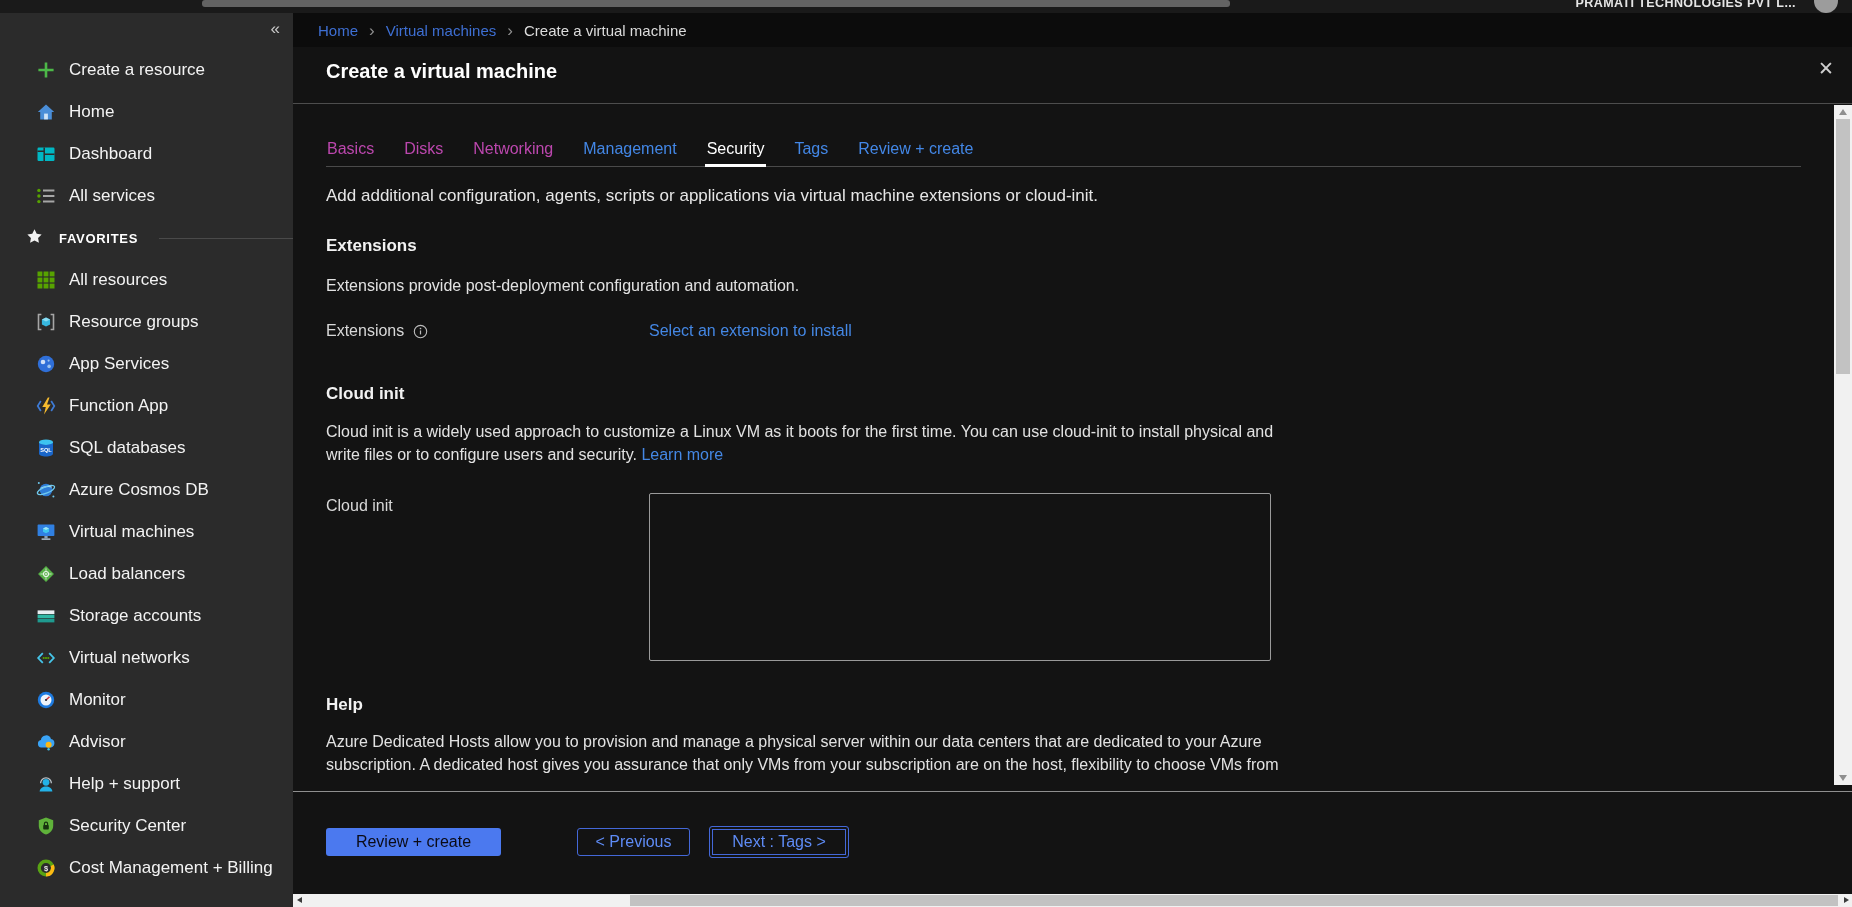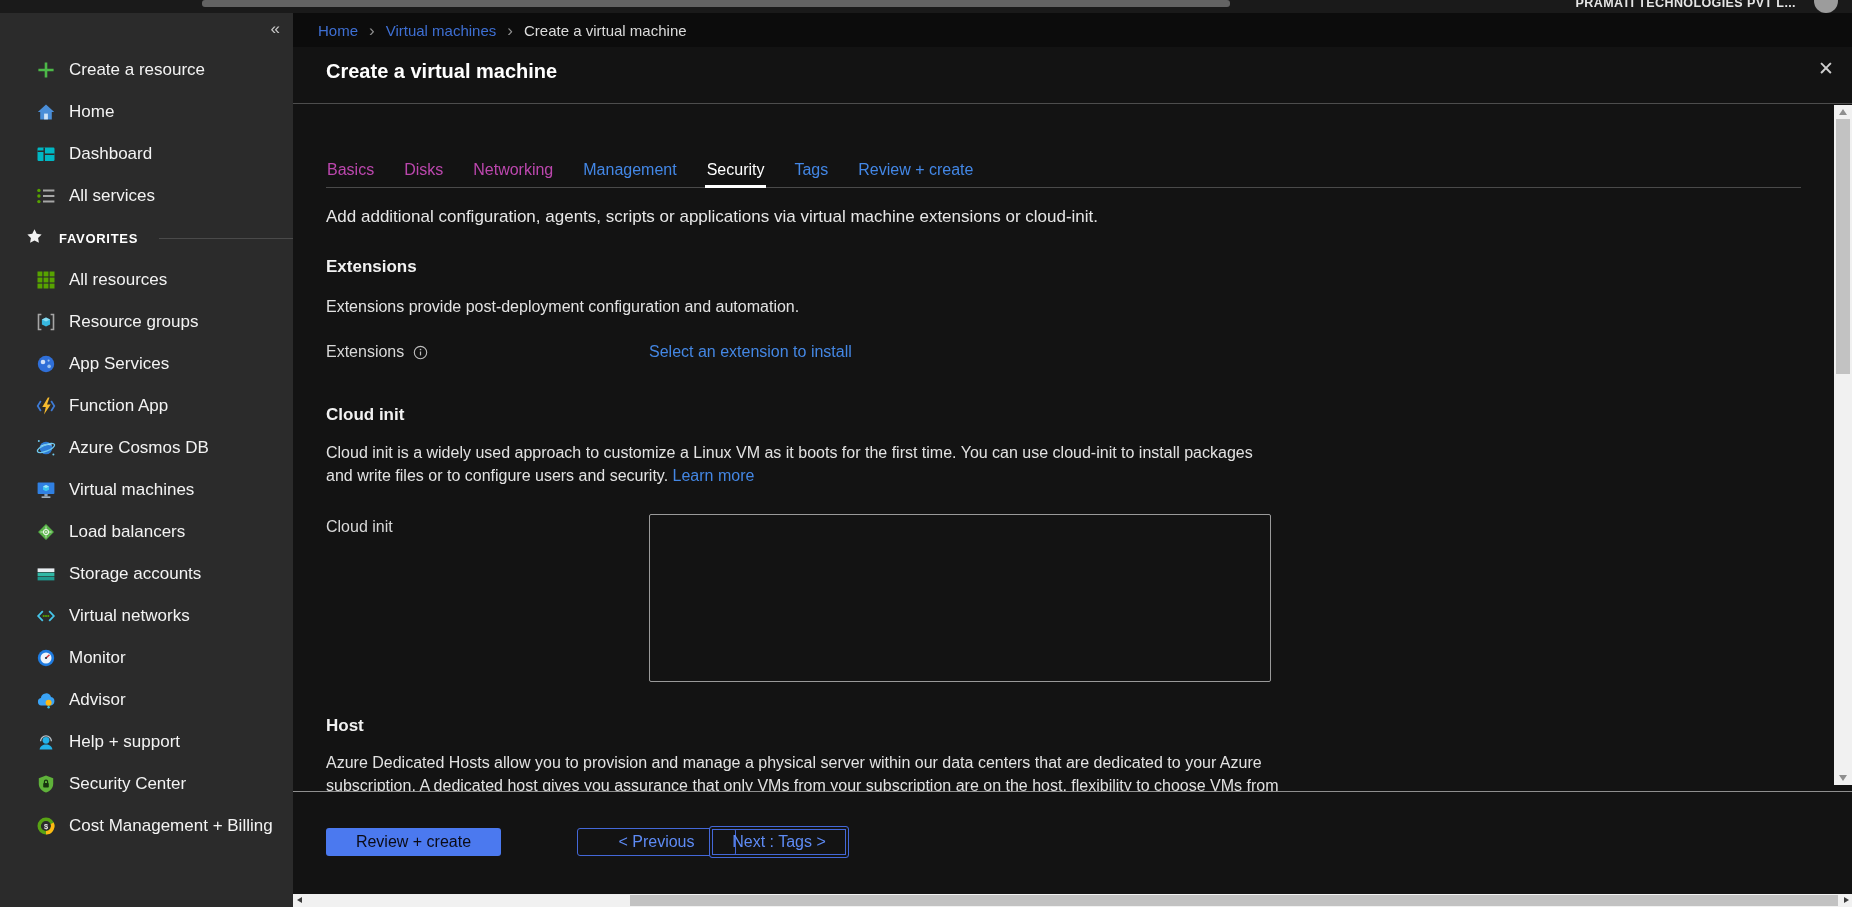--- a/index.html
+++ b/index.html
@@ -31,21 +31,21 @@
   .breadcrumb{position:absolute;left:0;top:0;width:100%;height:34px;background:#0c0c0c;
               display:flex;align-items:center;padding-left:25px;box-sizing:border-box;gap:11px;font-size:15px;}
   .crumb-link{color:#3e6fd3;cursor:pointer;text-decoration:none;}
   .crumb-sep{color:#8f8f8f;font-size:17px;line-height:1;}
   .crumb-current{color:#dcdcdc;}
   .page-header{position:absolute;left:0;top:34px;width:100%;height:57px;box-sizing:border-box;
                border-bottom:1px solid #4d4d4d;padding:13px 0 0 33px;}
   .page-title{font-size:20px;font-weight:bold;color:#fff;}
   .close-btn{position:absolute;top:10px;right:18px;font-size:19px;color:#cfcfcf;cursor:pointer;}
 
-  .content{position:absolute;left:0;top:102px;width:1512px;height:687px;overflow:hidden;}
+  .content{position:absolute;left:0;top:81px;width:1512px;height:687px;overflow:hidden;}
   .tabs-wrap{position:absolute;left:33px;right:4px;top:46px;border-bottom:1px solid #4a4a4a;}
   .tabs{display:flex;gap:28px;}
   .tab{position:relative;font-size:16px;padding:0 1px 8px 1px;cursor:pointer;white-space:nowrap;}
   .tab.visited{color:#bc47ae;}
   .tab.link{color:#4387e6;}
   .tab.active{color:#fff;}
   .tab.active::after{content:"";position:absolute;left:-1px;right:-1px;bottom:-1px;height:3px;background:#fff;}
 
   .intro{position:absolute;left:33px;top:92px;font-size:17px;color:#e6e6e6;}
   .sec-h{position:absolute;left:33px;font-size:17px;font-weight:bold;color:#f2f2f2;}
@@ -61,21 +61,21 @@
   .content-link{color:#4487e4;font-size:16px;cursor:pointer;text-decoration:none;}
   .info{display:inline-flex;cursor:pointer;}
   .cloud-textarea{width:622px;height:168px;background:transparent;border:1px solid #9a9a9a;border-radius:2px;
                   resize:none;color:#e8e8e8;font-family:"Liberation Sans",sans-serif;font-size:15px;box-sizing:border-box;}
 
   
   .footer{position:absolute;left:0;top:778px;width:100%;height:103px;background:#131313;border-top:1px solid #8f8f8f;}
   .btn{position:absolute;height:28px;font-family:"Liberation Sans",sans-serif;font-size:16px;border-radius:3px;cursor:pointer;}
   .btn-primary{left:33px;top:36px;width:175px;background:#4b79ef;color:#0b0b16;border:none;}
   .btn-outline{background:transparent;color:#5e8bf5;border:1px solid #4468d8;}
-  .btn-prev{left:284px;top:36px;width:159px;}
+  .btn-prev{left:284px;top:36px;width:113px;}
   .btn-next{left:416px;top:34px;width:140px;height:32px;
             box-shadow:inset 0 0 0 2px #131313, inset 0 0 0 3px #4468d8;}
 
   
   .vscroll{position:absolute;right:0;top:92px;width:18px;height:680px;background:#f1f1f1;}
   .vthumb{position:absolute;left:2px;top:14px;width:14px;height:255px;background:#c2c2c2;}
   .tri{width:0;height:0;position:absolute;}
   .tri-up{left:5px;top:4px;border-left:4px solid transparent;border-right:4px solid transparent;border-bottom:6px solid #8f8f8f;}
   .tri-down{left:5px;bottom:4px;border-left:4px solid transparent;border-right:4px solid transparent;border-top:6px solid #8f8f8f;}
   .hscroll{position:absolute;left:0;top:881px;width:100%;height:13px;background:#f1f1f1;}
@@ -189,20 +189,30 @@
             <svg viewBox="0 0 20 20">
               <path d="M4.8 5 1.7 10l3.1 5M15.2 5l3.1 5-3.1 5" stroke="#3e7bd6" stroke-width="1.7" fill="none"></path>
               <path d="M11.9 1.6 6.3 11h3.5L8 18.4l6.7-9.8h-3.7l2.5-7Z" fill="#f6bb2e"></path>
             </svg>
           </span>
           <span class="nav-label">Function App</span>
         </div>
         <div class="nav-item">
           <span class="nav-icon">
             <svg viewBox="0 0 20 20">
+              <path d="M3 4.2v11.5c0 1.6 3.1 2.8 7 2.8s7-1.2 7-2.8V4.2Z" fill="#1a66c9"></path>
+              <ellipse cx="10" cy="4.2" rx="7" ry="2.7" fill="#3cc3f0"></ellipse>
+              <text x="10" y="14.4" font-size="5.6" fill="#fff" text-anchor="middle" font-family="Liberation Sans,sans-serif" font-weight="bold">SQL</text>
+            </svg>
+          </span>
+          <span class="nav-label">SQL databases</span>
+        </div>
+        <div class="nav-item">
+          <span class="nav-icon">
+            <svg viewBox="0 0 20 20">
               <circle cx="10" cy="10" r="6.3" fill="#2e7cd6"></circle>
               <path d="M4.6 8.4c3-1.8 8.2-2.5 11.2-1.5" stroke="#bfe6f7" stroke-width="1.1" fill="none"></path>
               <ellipse cx="10" cy="10" rx="9.2" ry="3.2" fill="none" stroke="#6fc9ee" stroke-width="1.3" transform="rotate(-22 10 10)"></ellipse>
               <circle cx="2.8" cy="3" r="1" fill="#6fc9ee"></circle>
               <circle cx="17.4" cy="16.6" r="1" fill="#6fc9ee"></circle>
             </svg>
           </span>
           <span class="nav-label">Azure Cosmos DB</span>
         </div>
         <div class="nav-item">
@@ -346,29 +356,29 @@
                 <rect x="7.35" y="6.9" width="1.3" height="4.2" fill="#bdbdbd"></rect>
                 <circle cx="8" cy="4.8" r="0.9" fill="#bdbdbd"></circle>
               </svg>
           </span>
         </span>
         <a class="content-link">Select an extension to install</a>
       </div>
 
       <div class="sec-h h-cloud">Cloud init</div>
       <div class="sec-p p-cloud">
-        <span>Cloud init is a widely used approach to customize a Linux VM as it boots for the first time. You can use cloud-init to install packages and write files or to configure users and security.</span>
+        <span>Cloud init is a widely used approach to customize a Linux VM as it boots for the first time. You can use cloud-init to install physical and write files or to configure users and security.</span>
         <a class="content-link">Learn more</a>
       </div>
       <div class="form-row row-cloud">
         <span class="form-label">Cloud init</span>
         <textarea class="cloud-textarea" style=""></textarea>
       </div>
 
-      <div class="sec-h h-host">Host</div>
+      <div class="sec-h h-host">Help</div>
       <div class="sec-p p-host">Azure Dedicated Hosts allow you to provision and manage a physical server within our data centers that are dedicated to your Azure subscription. A dedicated host gives you assurance that only VMs from your subscription are on the host, flexibility to choose VMs from your subscription that will be provisioned on the host, and the control of platform maintenance at the level of the host.</div>
     </div>
 
     <div class="footer">
       <button class="btn btn-primary">Review + create</button>
       <button class="btn btn-outline btn-prev">&lt; Previous</button>
       <button class="btn btn-outline btn-next">Next : Tags &gt;</button>
     </div>
 
     <div class="vscroll">

